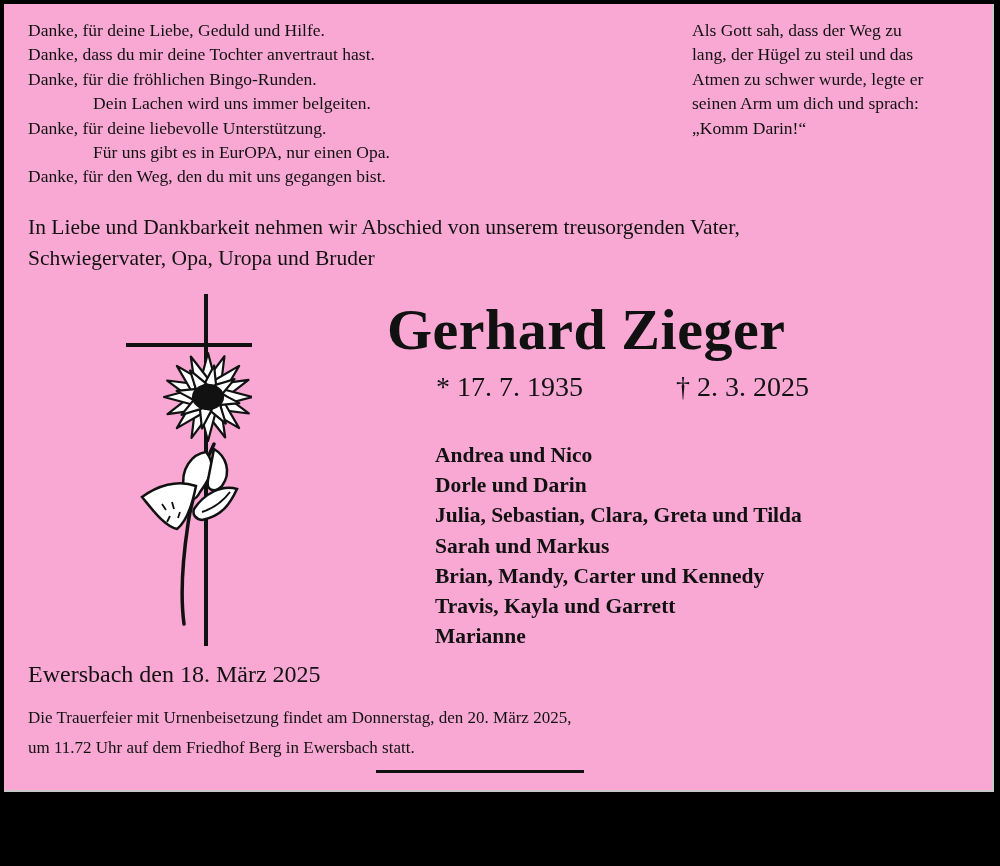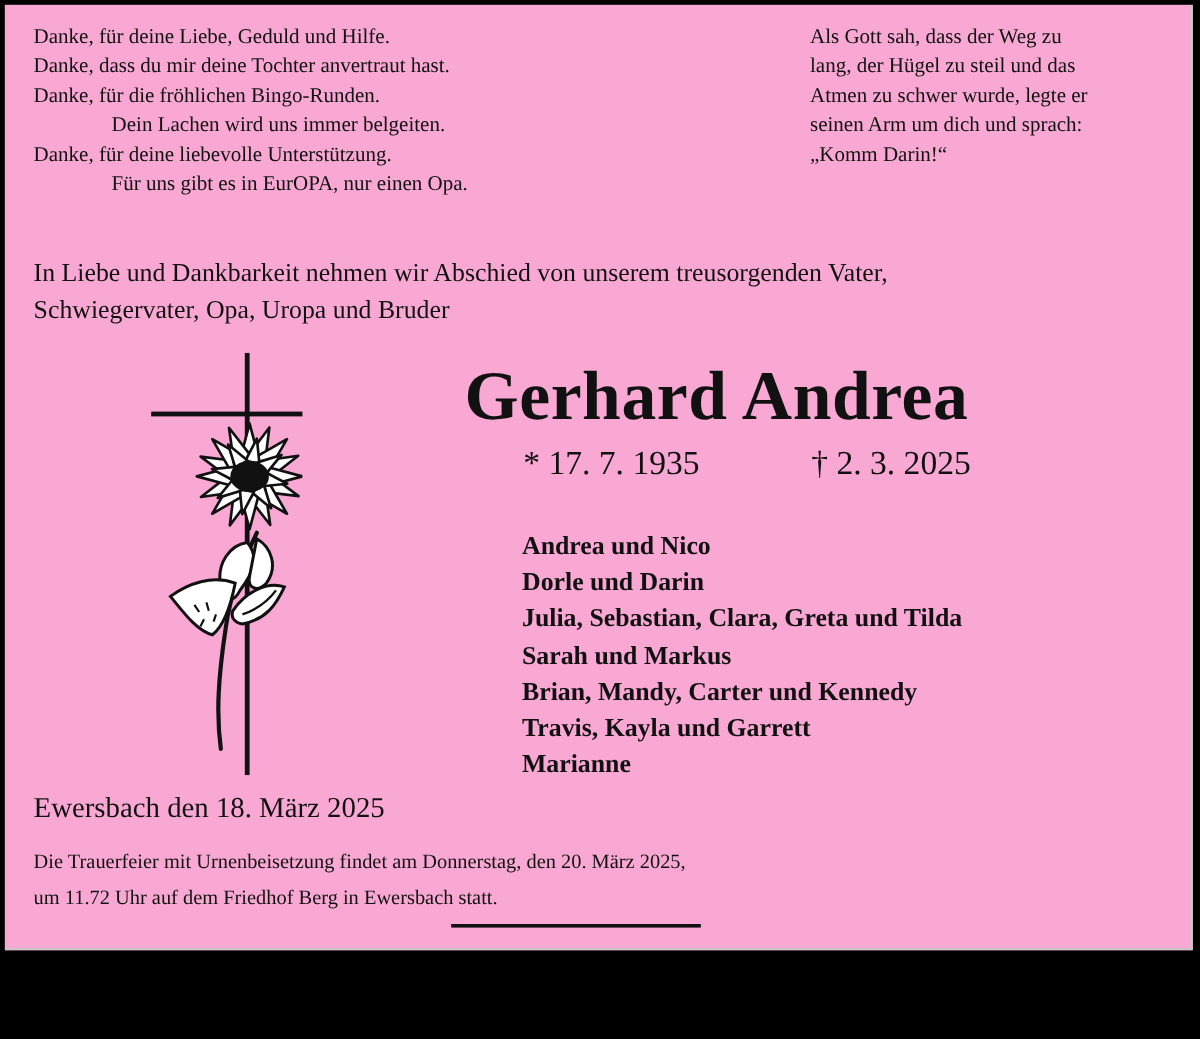--- a/index.html
+++ b/index.html
@@ -16,21 +16,21 @@
       box-shadow: inset -2px -2px 0 #c8c8c8;
     }
     .abs { position: absolute; }
     .poem-left {
       left: 24px; top: 14px;
       font-size: 17.5px; line-height: 24.4px;
     }
     .poem-left .line { white-space: nowrap; }
     .poem-left .indent { padding-left: 65px; }
     .poem-right {
-      left: 671px; top: 14px; width: 300px;
+      left: 688px; top: 14px; width: 300px;
       font-size: 17.5px; line-height: 24.4px;
     }
     .poem-right .line { white-space: nowrap; }
     .intro {
       left: 24px; top: 208px;
       font-size: 21.5px; line-height: 31px;
     }
     .intro .line { white-space: nowrap; }
     .cross-art { left: 118px; top: 290px; width: 130px; height: 352px; }
     .name {
@@ -70,20 +70,21 @@
 
 <div class="page">
 
   <div class="abs poem-left">
     <div class="line">Danke, für deine Liebe, Geduld und Hilfe.</div>
     <div class="line">Danke, dass du mir deine Tochter anvertraut hast.</div>
     <div class="line">Danke, für die fröhlichen Bingo-Runden.</div>
     <div class="line indent">Dein Lachen wird uns immer belgeiten.</div>
     <div class="line">Danke, für deine liebevolle Unterstützung.</div>
     <div class="line indent">Für uns gibt es in EurOPA, nur einen Opa.</div>
+    <div class="line">Danke, für den Weg, den du mit uns gegangen bist.</div>
   </div>
 
   <div class="abs poem-right">
     <div class="line">Als Gott sah, dass der Weg zu</div>
     <div class="line">lang, der Hügel zu steil und das</div>
     <div class="line">Atmen zu schwer wurde, legte er</div>
     <div class="line">seinen Arm um dich und sprach:</div>
     <div class="line">„Komm Darin!“</div>
   </div>
 
@@ -130,21 +131,21 @@
       <path d="M0 -32 L6 -12 L-6 -12 Z" transform="rotate(101)"></path>
       <path d="M0 -32 L6 -12 L-6 -12 Z" transform="rotate(146)"></path>
       <path d="M0 -32 L6 -12 L-6 -12 Z" transform="rotate(191)"></path>
       <path d="M0 -32 L6 -12 L-6 -12 Z" transform="rotate(236)"></path>
       <path d="M0 -32 L6 -12 L-6 -12 Z" transform="rotate(281)"></path>
       <path d="M0 -32 L6 -12 L-6 -12 Z" transform="rotate(326)"></path>
       <ellipse cx="0" cy="0" rx="15" ry="12" fill="#111" stroke="#111"></ellipse>
     </g>
   </svg>
 
-  <div class="abs name">Gerhard Andrea</div>
+  <div class="abs name">Gerhard Zieger</div>
   <div class="abs dates birth">* 17. 7. 1935</div>
   <div class="abs dates death">† 2. 3. 2025</div>
 
   <div class="abs family">
     <div class="line">Andrea und Nico</div>
     <div class="line">Dorle und Darin</div>
     <div class="line">Julia, Sebastian, Clara, Greta und Tilda</div>
     <div class="line">Sarah und Markus</div>
     <div class="line">Brian, Mandy, Carter und Kennedy</div>
     <div class="line">Travis, Kayla und Garrett</div>

